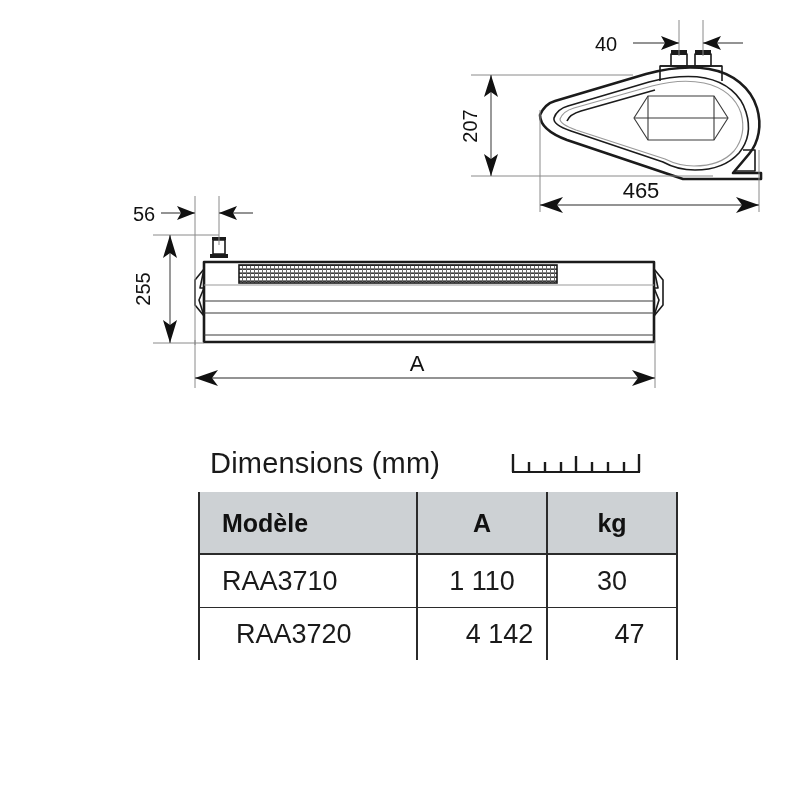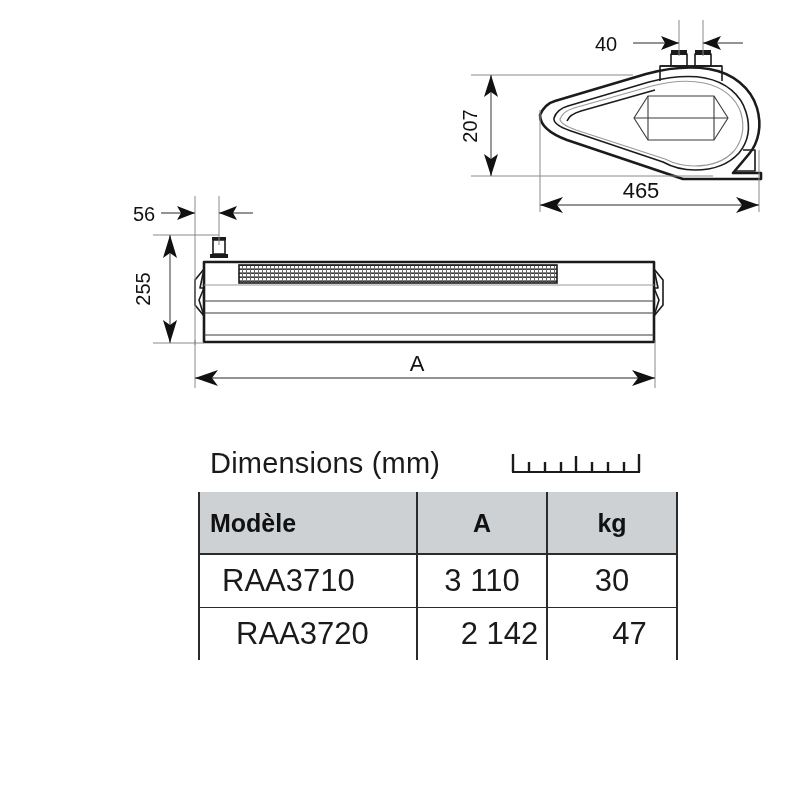--- a/index.html
+++ b/index.html
@@ -86,26 +86,26 @@
     background: #cdd1d4;
     height: 58px;
     font-size: 25px;
     font-weight: bold;
     color: #111;
     border-top: 1px solid #cdd1d4;
   }
 
   table#spec-table thead th.col-model {
     text-align: left;
-    padding-left: 10px;
+    padding-left: 22px;
   }
 
   table#spec-table tbody td {
     height: 50px;
-    font-size: 31px;
+    font-size: 27px;
     font-weight: 400;
     color: #1a1a1a;
     background: #ffffff;
     border-top: 1px solid #2b2b2b;
     border-bottom: 1px solid #2b2b2b;
   }
 
   table#spec-table tbody td.col-model {
     text-align: left;
     padding-left: 22px;
@@ -367,25 +367,25 @@
       <thead>
         <tr>
           <th class="col-model">Modèle</th>
           <th>A</th>
           <th>kg</th>
         </tr>
       </thead>
       <tbody>
         <tr>
           <td class="col-model">RAA3710</td>
-          <td>3 110</td>
+          <td>1 110</td>
           <td>30</td>
         </tr>
         <tr>
           <td class="col-model">RAA3720</td>
-          <td>2 142</td>
+          <td>4 142</td>
           <td>47</td>
         </tr>
       </tbody>
     </table>
   </div>
 
 </div>
 
 </body></html>

